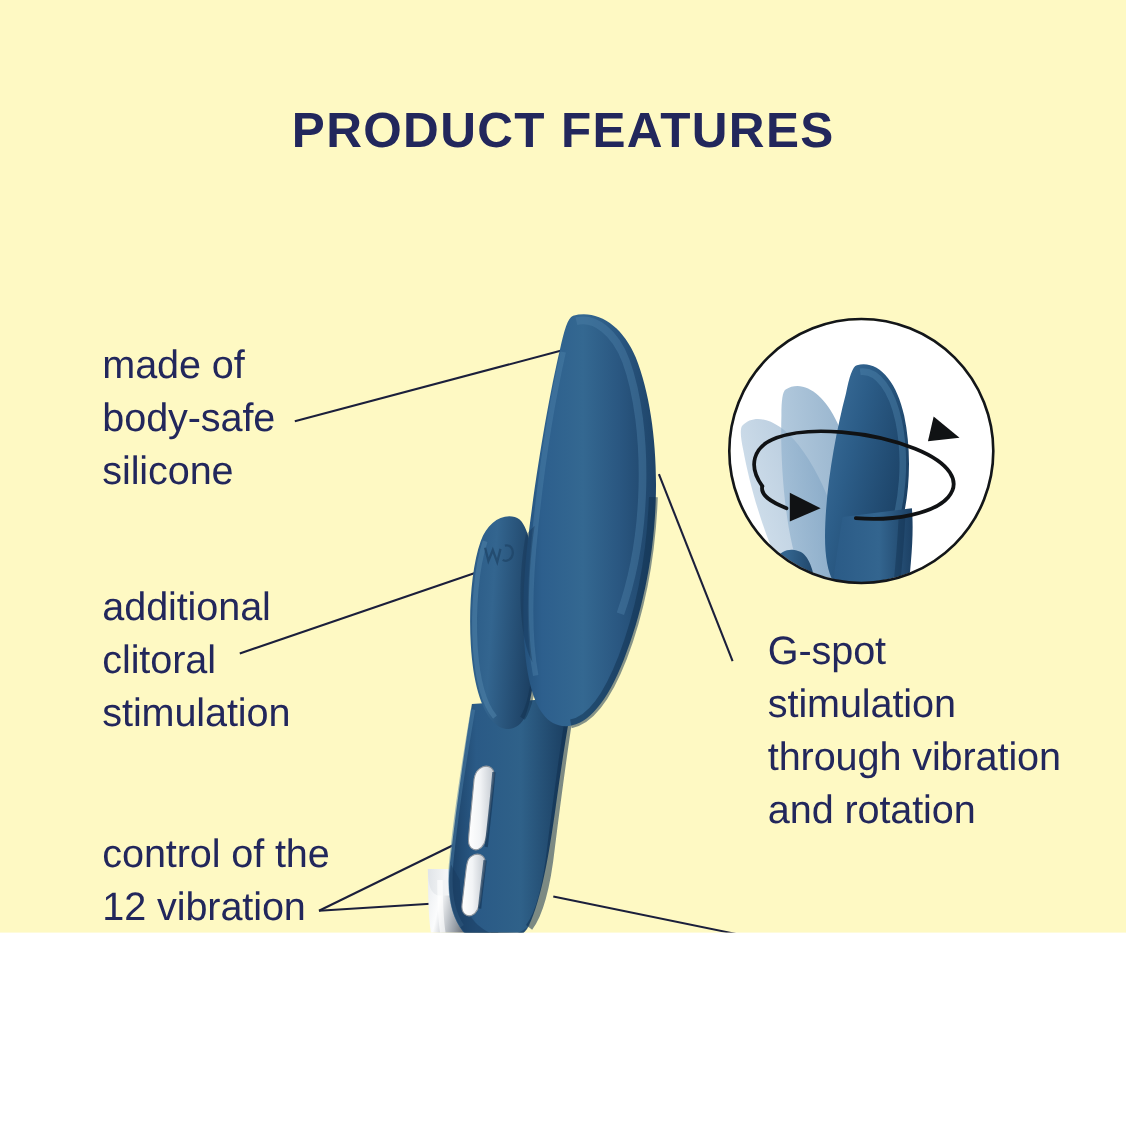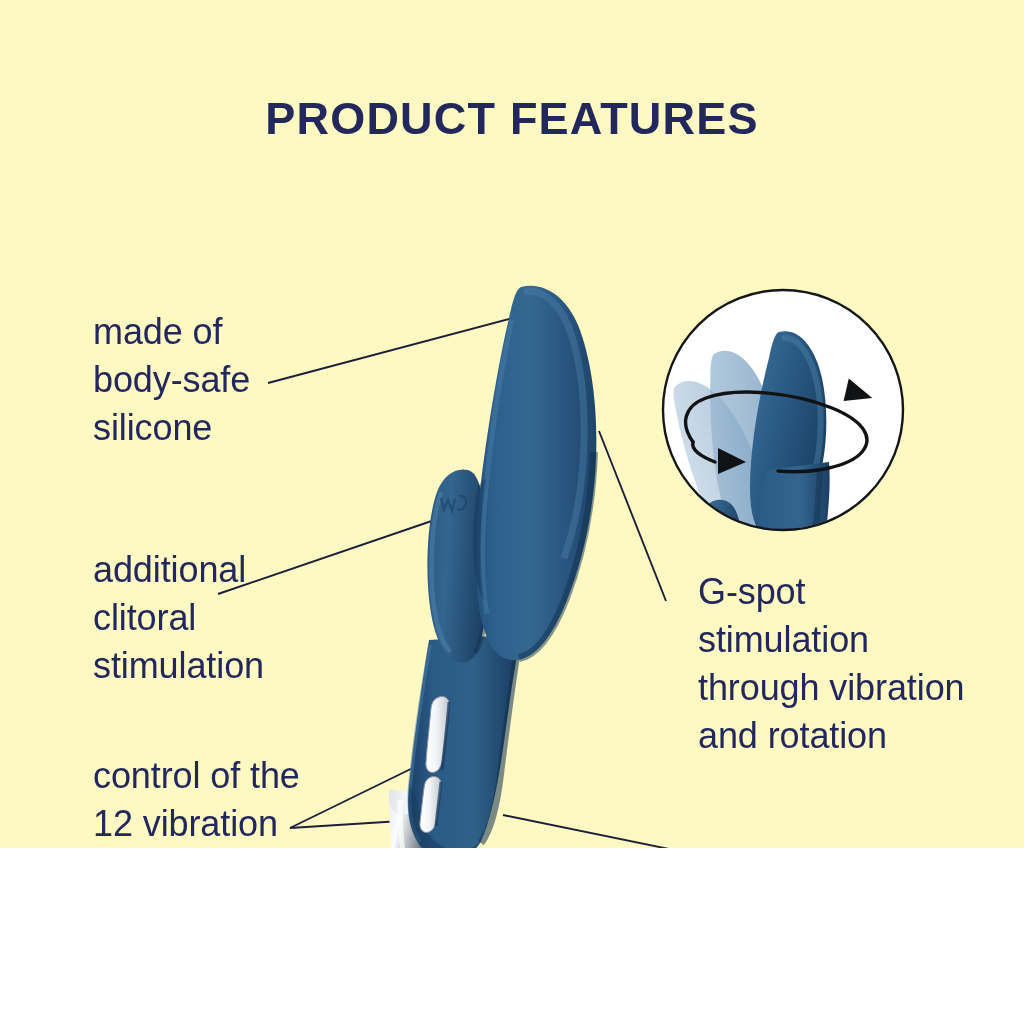--- a/index.html
+++ b/index.html
@@ -34,21 +34,21 @@
   .callout {
     position: absolute;
     color: #22275c;
     font-size: 36px;
     line-height: 1.33;
     font-weight: 400;
     letter-spacing: -0.1px;
     white-space: pre-line;
   }
   #label-silicone   { left: 93px;  top: 308px; }
-  #label-clitoral   { left: 93px;  top: 528px; margin-top: 18px; }
+  #label-clitoral   { left: 93px;  top: 528px; }
   #label-control    { left: 93px;  top: 752px; }
   #label-gspot      { left: 683px; top: 568px; margin-left: 15px; }
   #label-magnetic   { left: 683px; top: 790px; }
 
   
   #art {
     position: absolute;
     left: 0; top: 0;
     width: 1024px;
     height: 1024px;

